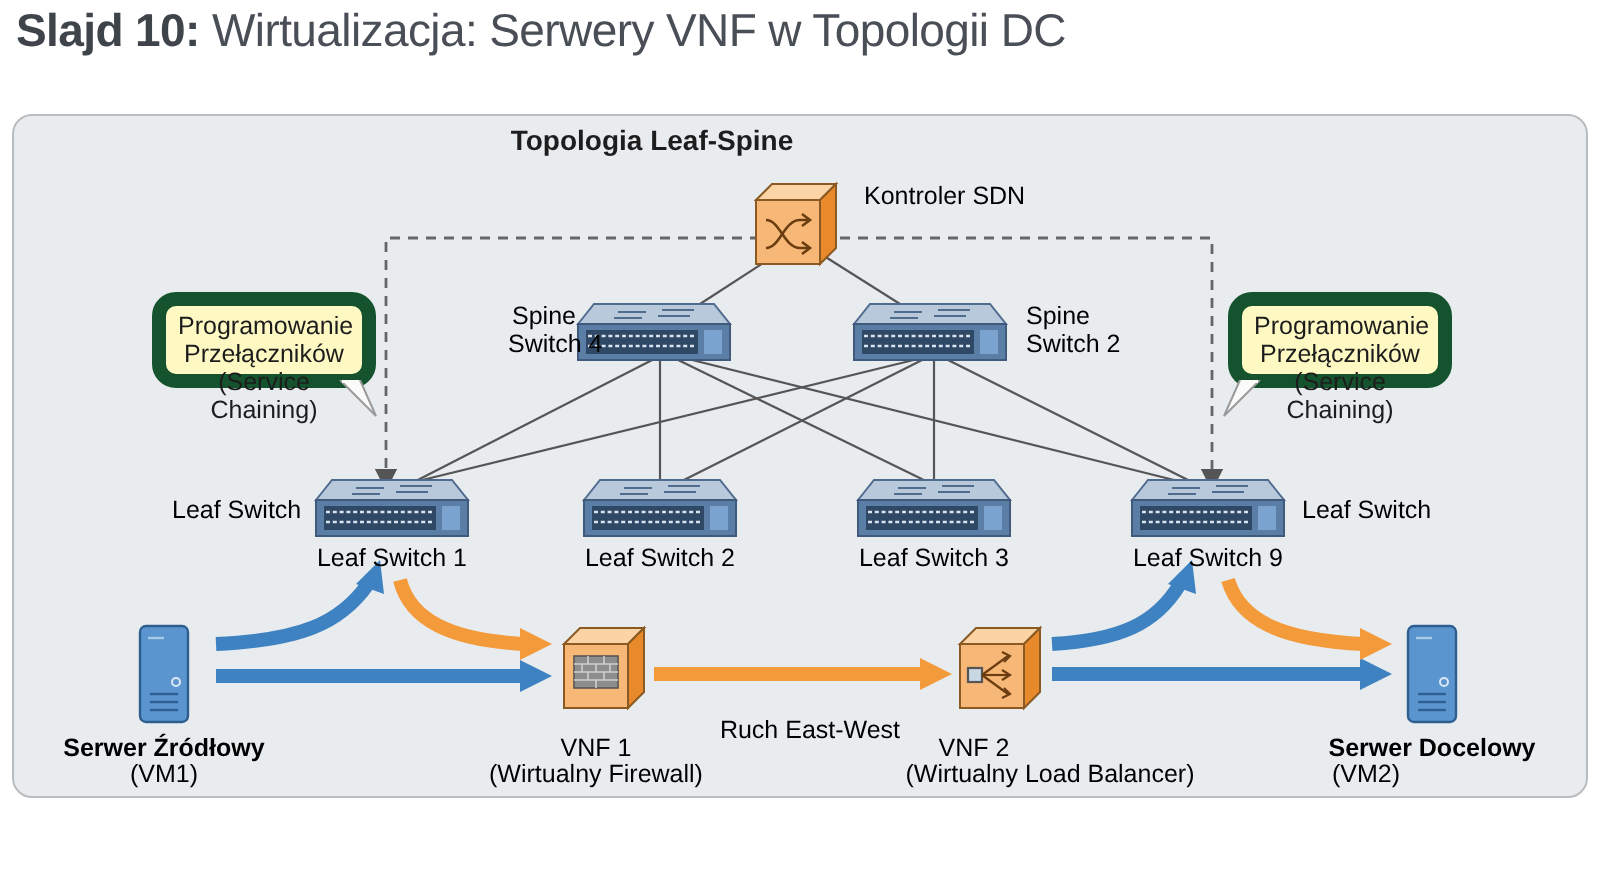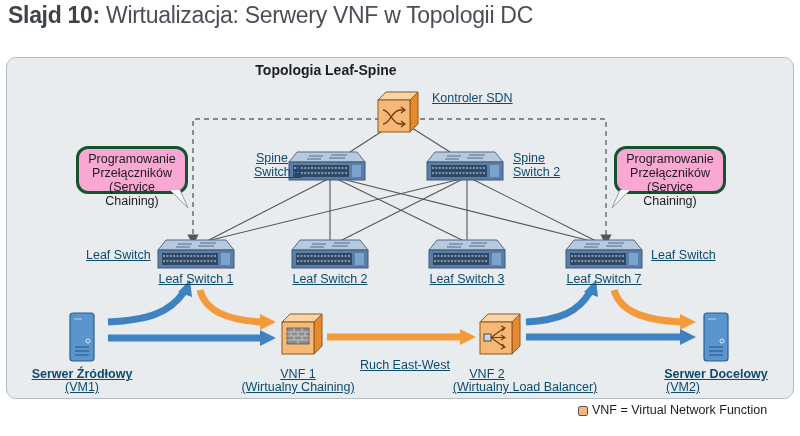--- a/index.html
+++ b/index.html
@@ -2,24 +2,24 @@
 <html><head>
 <meta charset="utf-8">
 <style>
   html,body{margin:0;padding:0;background:#ffffff;}
   body{width:800px;height:436px;position:relative;overflow:hidden;font-family:"Liberation Sans",sans-serif;}
   .title{position:absolute;left:8px;top:2px;font-size:23px;color:#4a4f57;letter-spacing:-0.3px;white-space:nowrap;}
   .title b{font-weight:bold;color:#3f444b;}
   .title span.rest{font-weight:normal;}
   .panel{position:absolute;left:6px;top:57px;width:788px;height:342px;background:#e9ecef;border:1px solid #b9bdc2;border-radius:10px;box-sizing:border-box;}
   svg.diagram{position:absolute;left:0;top:0;}
-  .lbl{position:absolute;font-size:12.5px;color:#0c4a6e;text-align:center;line-height:14px;white-space:nowrap;text-decoration:underline;}
+  .lbl{position:absolute;font-size:12.5px;color:#000000;text-align:center;line-height:14px;white-space:nowrap;}
   .lbl.bold{font-weight:bold;}
   .ptitle{position:absolute;left:0;width:652px;top:62px;text-align:center;font-weight:bold;font-size:14px;color:#1d1d1d;}
-  .bubble{position:absolute;background:#f9a8d4;border:3px solid #14532d;border-radius:12px;font-size:12.5px;line-height:14px;text-align:center;color:#1c1c1c;padding:3px 6px;box-sizing:border-box;}
+  .bubble{position:absolute;background:#fef9c3;border:7px solid #14532d;border-radius:12px;font-size:12.5px;line-height:14px;text-align:center;color:#1c1c1c;padding:3px 6px;box-sizing:border-box;}
   .legend{position:absolute;left:578px;top:403px;font-size:12.5px;color:#1c1c1c;line-height:15px;}
   .legend .row{display:flex;align-items:center;gap:4px;}
   .legend .sw{width:10px;height:10px;border-radius:2px;border:1px solid #555;box-sizing:border-box;}
 </style>
 </head>
 <body>
 
 <div class="title"><b>Slajd 10:</b><span class="rest"> Wirtualizacja: Serwery VNF w Topologii DC</span></div>
 
 <div class="panel"></div>
@@ -185,21 +185,21 @@
     <div>Spine</div>
     <div>Switch 2</div>
   </div>
 
 <div class="lbl" style="left:86px;top:248px;">Leaf Switch</div>
 <div class="lbl" style="left:651px;top:248px;">Leaf Switch</div>
 
 <div class="lbl" style="left:146px;top:272px;width:100px;">Leaf Switch 1</div>
 <div class="lbl" style="left:280px;top:272px;width:100px;">Leaf Switch 2</div>
 <div class="lbl" style="left:417px;top:272px;width:100px;">Leaf Switch 3</div>
-<div class="lbl" style="left:554px;top:272px;width:100px;">Leaf Switch 7</div>
+<div class="lbl" style="left:554px;top:272px;width:100px;">Leaf Switch 9</div>
 
 <div class="bubble" style="left:76px;top:146px;width:112px;height:48px;">
   <div>Programowanie</div>
   <div>Przełączników</div>
   <div>(Service Chaining)</div>
 </div>
 <svg style="position:absolute;left:168px;top:190px;" width="22" height="20">
     <path d="M2,0 L20,18 L12,0" fill="#fafafa" stroke="#9a9a9a" stroke-width="1"></path>
     <line x1="3" y1="0.5" x2="11" y2="0.5" stroke="#fafafa" stroke-width="2"></line>
   </svg>
@@ -213,24 +213,20 @@
     <path d="M20,0 L2,18 L10,0" fill="#fafafa" stroke="#9a9a9a" stroke-width="1"></path>
     <line x1="11" y1="0.5" x2="19" y2="0.5" stroke="#fafafa" stroke-width="2"></line>
   </svg>
 
 <div class="lbl bold" style="left:22px;top:367px;width:120px;">Serwer Źródłowy</div>
 <div class="lbl" style="left:22px;top:380px;width:120px;">(VM1)</div>
 <div class="lbl bold" style="left:656px;top:367px;width:120px;">Serwer Docelowy</div>
 <div class="lbl" style="left:623px;top:380px;width:120px;">(VM2)</div>
 
 <div class="lbl" style="left:238px;top:367px;width:120px;">VNF 1</div>
-<div class="lbl" style="left:238px;top:380px;width:120px;">(Wirtualny Chaining)</div>
+<div class="lbl" style="left:238px;top:380px;width:120px;">(Wirtualny Firewall)</div>
 <div class="lbl" style="left:412px;top:367px;width:150px;">VNF 2</div>
 <div class="lbl" style="left:426px;top:380px;width:150px;margin-left:24px;">(Wirtualny Load Balancer)</div>
 
 <div class="lbl" style="left:350px;top:358px;width:110px;">Ruch East-West</div>
 
 <div class="legend">
-  <div class="row">
-    <span class="sw" style="background:#f7b877;"></span>
-    <span>VNF = Virtual Network Function</span>
-  </div>
 </div>
 
 </body></html>

